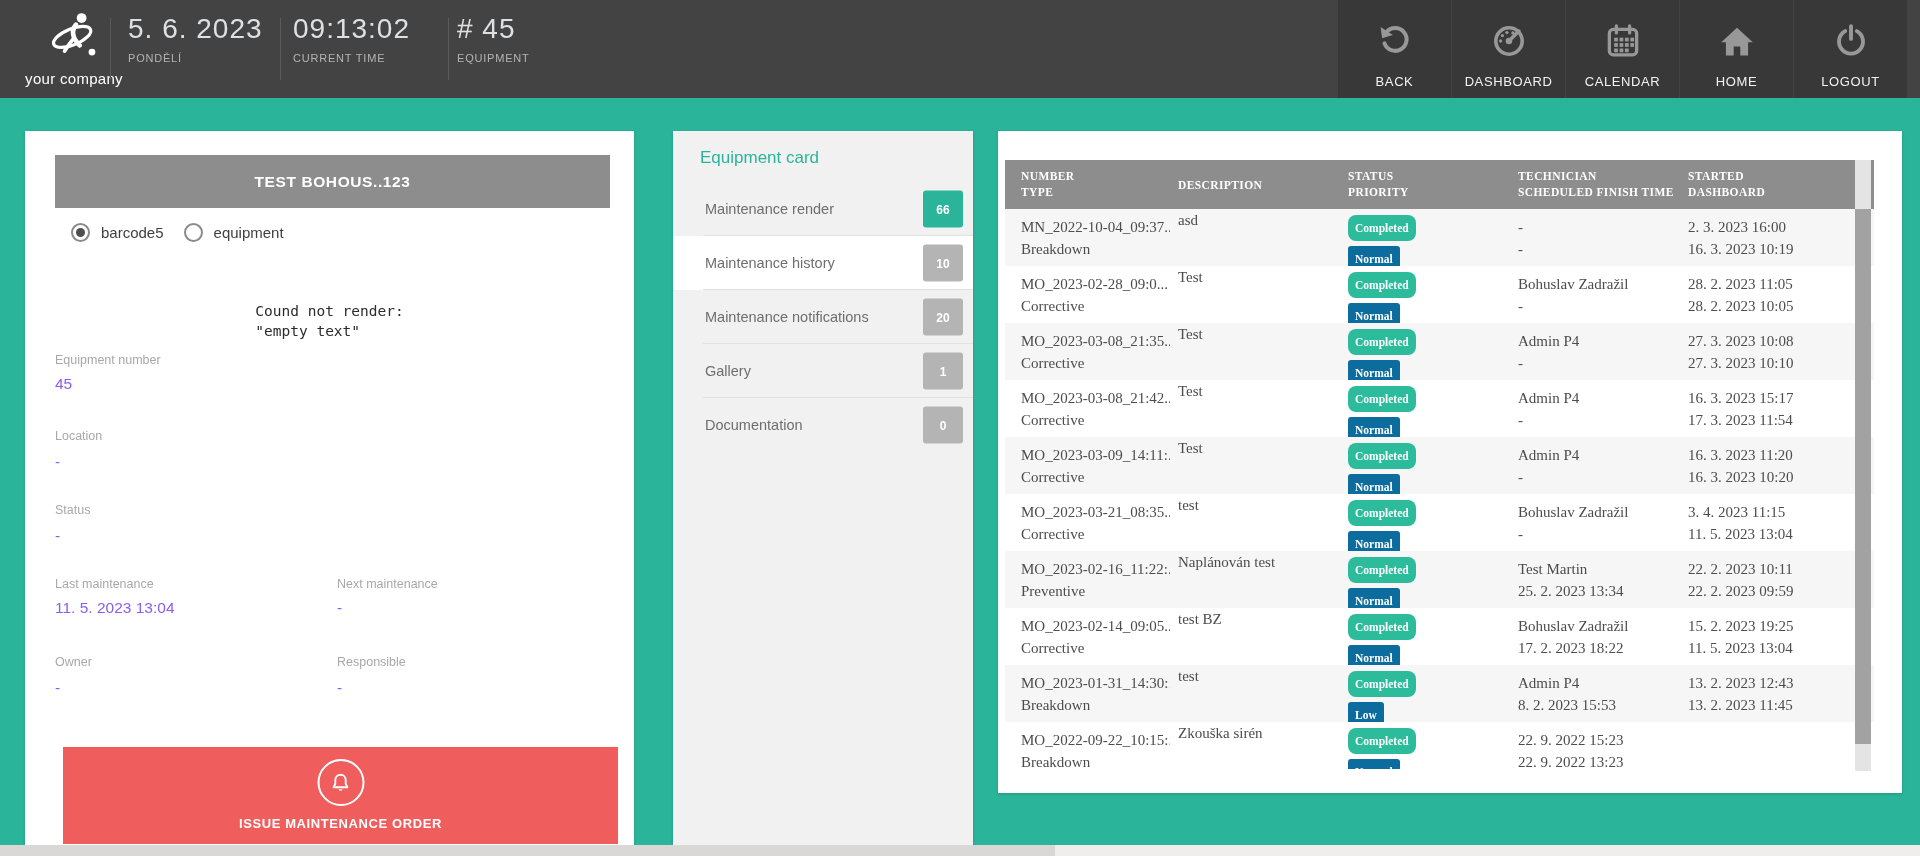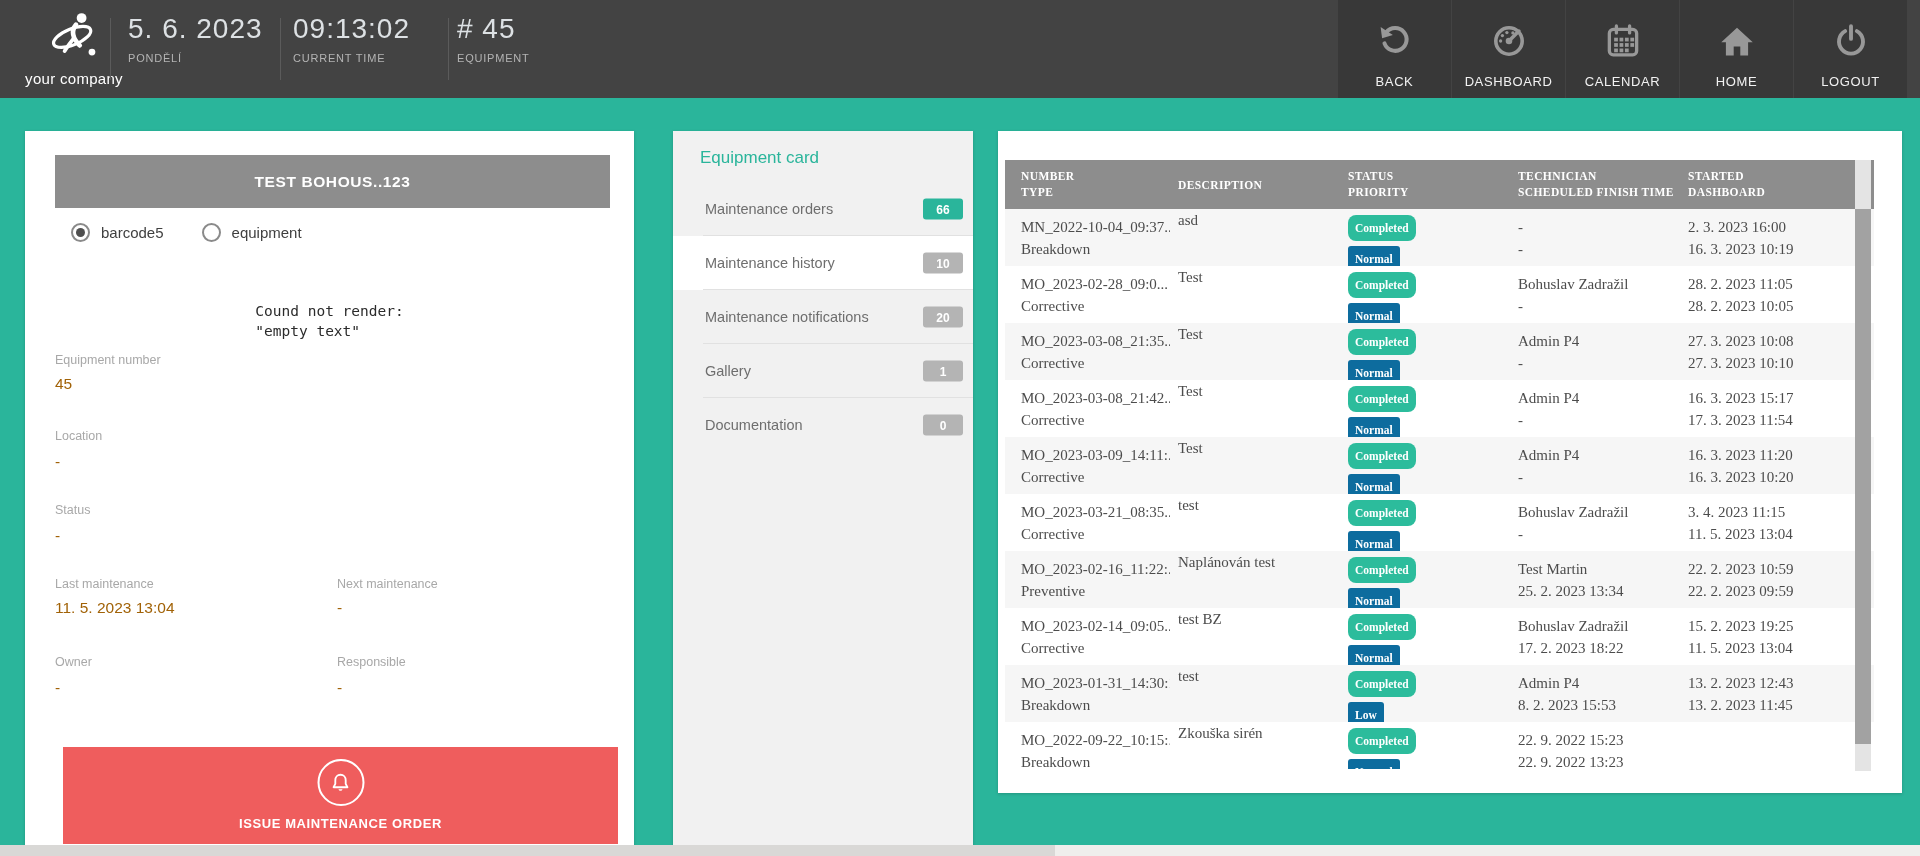--- a/index.html
+++ b/index.html
@@ -24,41 +24,41 @@
 
   
   .card{position:absolute;background:#fff;box-shadow:0 1px 3px rgba(0,0,0,.18);}
   .card-left{left:25px;top:131px;width:609px;height:716px;}
   .card-menu{left:673px;top:131px;width:300px;height:716px;background:#f1f1f1;}
   .card-table{left:998px;top:131px;width:904px;height:662px;font-family:Liberation Serif, serif;}
 
   
   .panel-title{position:absolute;left:30px;top:24px;width:555px;height:53px;background:#8d8d8d;color:#fff;
     display:flex;align-items:center;justify-content:center;font-size:15.5px;font-weight:600;letter-spacing:.6px;}
-  .radio-row{position:absolute;left:46px;top:92px;display:flex;align-items:flex-start;gap:38px;font-size:15px;color:#3f3f3f;}
+  .radio-row{position:absolute;left:46px;top:92px;display:flex;align-items:flex-start;gap:20px;font-size:15px;color:#3f3f3f;}
   .radio-opt{display:flex;align-items:center;gap:11px;cursor:pointer;}
   .radio{width:19px;height:19px;border:2.5px solid #8a8a8a;border-radius:50%;box-sizing:border-box;position:relative;background:#fff;}
   .radio.checked::after{content:"";position:absolute;left:2.5px;top:2.5px;width:9px;height:9px;border-radius:50%;background:#4f4f4f;}
   .render-error{position:absolute;left:0;right:0;top:142px;display:flex;justify-content:center;margin-top:28px;}
   .render-error div{font-family:"DejaVu Sans Mono",monospace;font-size:14.5px;line-height:20px;color:#2b2b2b;}
   .fld-label{position:absolute;font-size:12.5px;color:#a8a8a8;}
-  .fld-value{position:absolute;font-size:15.5px;color:#a16207;}
+  .fld-value{position:absolute;font-size:15.5px;color:#8b5cf6;}
   .issue-btn{position:absolute;left:30px;top:616px;width:555px;height:97px;background:var(--c-red,#ef5d5d);border:none;cursor:pointer;
     display:flex;flex-direction:column;align-items:center;justify-content:flex-end;padding-bottom:13px;box-sizing:border-box;margin-left:8px;}
   .bell-circle{position:absolute;top:12px;left:50%;transform:translateX(-50%);width:47px;height:47px;border:2.5px solid #fff;border-radius:50%;
     box-sizing:border-box;display:flex;align-items:center;justify-content:center;}
   .issue-label{font-size:13px;font-weight:bold;color:#fff;letter-spacing:.6px;}
 
   
   .menu-title{padding:17px 0 14px 27px;font-size:17px;color:var(--c-teal,#2ab59b);}
   .menu-item{position:relative;height:54px;display:flex;align-items:center;padding-left:32px;box-sizing:border-box;
     font-size:14.5px;color:#6e6e6e;cursor:pointer;}
   .menu-item:not(:last-child)::after{content:"";position:absolute;left:30px;right:0;bottom:0;height:1px;background:#e1e1e1;}
   .menu-item.active{background:#fff;}
-  .m-badge{position:absolute;right:10px;top:50%;transform:translateY(-50%);min-width:40px;height:21px;border-radius:3px;
+  .m-badge{position:absolute;right:10px;top:50%;transform:translateY(-50%);min-width:40px;height:37px;border-radius:3px;
     background:var(--c-badge_gray,#b4b4b4);color:#fff;font-size:12px;font-weight:bold;display:flex;align-items:center;justify-content:center;box-sizing:border-box;}
   .m-badge.accent{background:var(--c-teal,#2ab59b);}
 
   
   .tgrid{display:grid;grid-template-columns:165px 170px 170px 170px 1fr;}
   .thead{position:absolute;left:7px;top:29px;width:869px;height:49px;background:#8d8d8d;color:#fff;box-sizing:border-box;}
   .th{padding:8px 6px 0 8px;font-size:11.5px;font-weight:bold;letter-spacing:.4px;line-height:16px;}
   .th:first-child{padding-left:16px;}
   .th.mid{display:flex;align-items:center;padding-top:0;}
   .rows-wrap{position:absolute;left:7px;top:78px;width:869px;height:560px;overflow:hidden;}
@@ -229,21 +229,21 @@
         </svg>
       </span>
       <span class="issue-label">ISSUE MAINTENANCE ORDER</span>
     </button>
   </section>
 
   <section class="card card-menu">
     <div class="menu-title">Equipment card</div>
     <div class="menu">
   <div class="menu-item">
-    <span>Maintenance orders</span>
+    <span>Maintenance render</span>
     <span class="m-badge accent">66</span>
   </div>
 
   <div class="menu-item active">
     <span>Maintenance history</span>
     <span class="m-badge">10</span>
   </div>
 
   <div class="menu-item">
     <span>Maintenance notifications</span>
@@ -427,21 +427,21 @@
     </div>
     <div class="td td-badges">
       <span class="badge-status">Completed</span>
       <span class="badge-pri">Normal</span>
     </div>
     <div class="td">
       <div>Test Martin</div>
       <div>25. 2. 2023 13:34</div>
     </div>
     <div class="td">
-      <div>22. 2. 2023 10:59</div>
+      <div>22. 2. 2023 10:11</div>
       <div>22. 2. 2023 09:59</div>
     </div>
   </div>
 
   <div class="t-row tgrid">
     <div class="td">
       <div>MO_2023-02-14_09:05...</div>
       <div>Corrective</div>
     </div>
     <div class="td mid">

